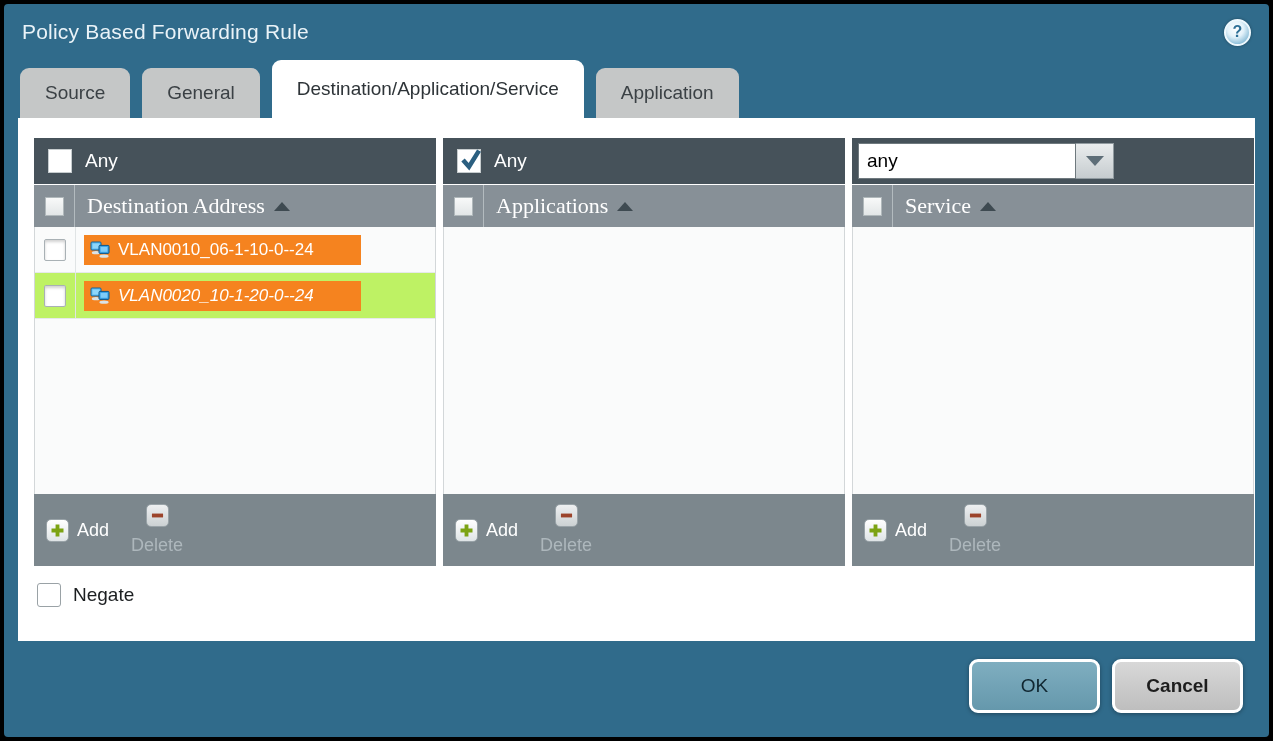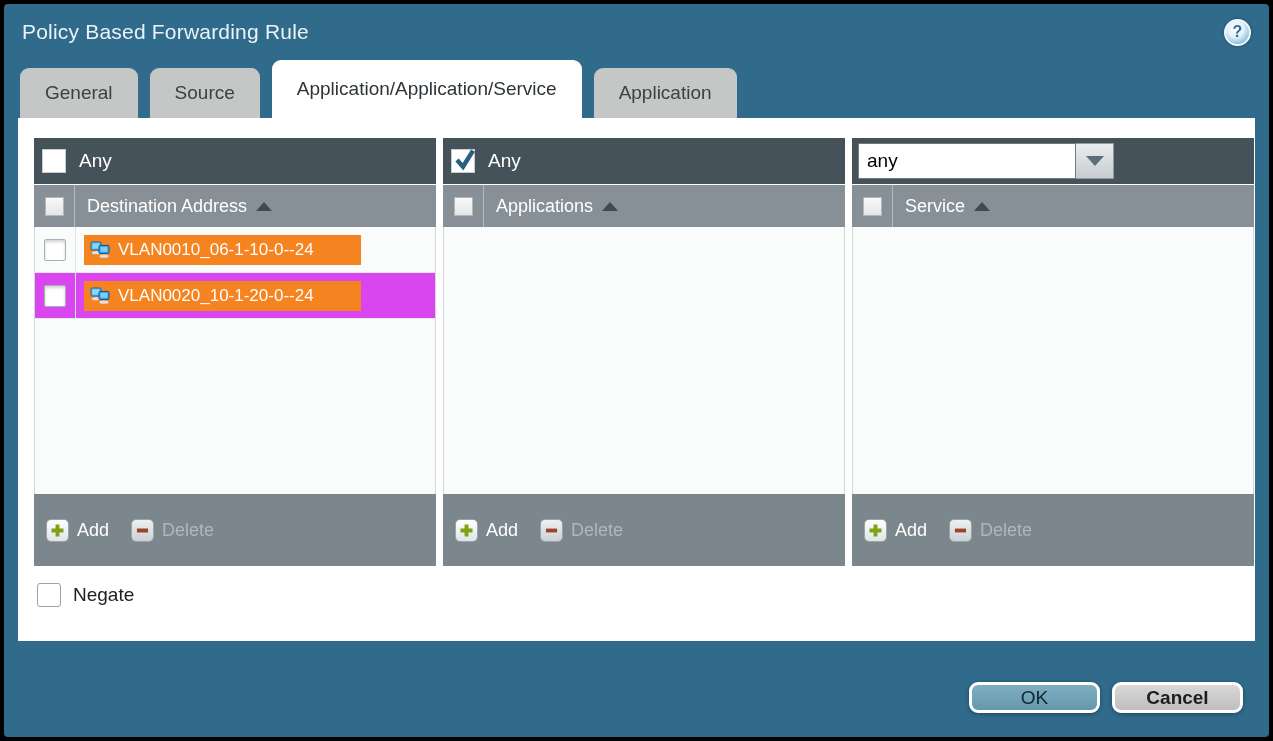--- a/index.html
+++ b/index.html
@@ -27,31 +27,31 @@
   .tab{
     background:#C5C7C7;color:#3B4145;font-size:19px;
     padding:0 25px;height:50px;line-height:50px;
     border-radius:9px 9px 0 0;white-space:nowrap;cursor:pointer;
   }
   .tab.active{background:#FFFFFF;height:58px;line-height:58px;color:#2E3438;}
   
   .content{position:relative;margin:0 14px;background:#FFFFFF;height:523px;}
   .columns{display:flex;gap:7px;padding:20px 0 0 16px;}
   .col{width:402px;height:428px;display:flex;flex-direction:column;box-sizing:border-box;}
-  .col-anyhdr{height:46px;background:#46525A;display:flex;align-items:center;padding:0 8px;flex:none;}
+  .col-anyhdr{height:46px;background:#46525A;display:flex;align-items:center;padding:0 14px;flex:none;}
   .col-anyhdr .lbl{color:#fff;font-size:19px;margin-left:13px;}
   .col-subhdr{height:42px;background:#879097;display:flex;align-items:center;flex:none;border-top:1px solid #fff;}
-  .col-subhdr .lbl{color:#fff;font-size:18px;margin-left:12px;}
+  .col-subhdr .lbl{color:#fff;font-size:22px;margin-left:12px;font-family:Liberation Serif, serif;}
   .cb-cell{width:40px;align-self:stretch;display:flex;align-items:center;justify-content:center;border-right:1px solid #b3bbbf;flex:none;}
   .sort{width:0;height:0;border-left:8px solid transparent;border-right:8px solid transparent;border-bottom:9px solid #3E4A51;margin-left:9px;}
   .col-body{flex:1;background:#FAFBFB;border-left:1px solid #d3d7d9;border-right:1px solid #d3d7d9;overflow:hidden;}
   .col-footer{height:40px;background:#7C878D;display:flex;align-items:center;padding:16px 12px;gap:22px;flex:none;}
   
   .row{height:45px;display:flex;align-items:center;border-bottom:1px solid #e6e9ea;}
-  .row:nth-child(2){background:#d946ef;}
+  .row:nth-child(2){background:#bef264;font-style:italic;}
   .row .rcb-cell{width:40px;align-self:stretch;display:flex;align-items:center;justify-content:center;border-right:1px solid #e0e4e5;flex:none;}
   .chip{
     margin-left:8px;height:30px;width:277px;box-sizing:border-box;
     background:#F5831F;color:#fff;font-size:17px;
     display:flex;align-items:center;gap:8px;padding:0 10px 0 6px;cursor:pointer;
   }
   
   .cb{box-sizing:border-box;background:#fff;position:relative;cursor:pointer;}
   .cb .chk{display:none;position:absolute;left:1px;top:-2px;}
   .cb.checked .chk{display:block;}
@@ -68,52 +68,52 @@
   }
   .combo-btn{
     width:38px;height:36px;box-sizing:border-box;cursor:pointer;
     background:linear-gradient(#eaedee,#c6cccf);border:1px solid #919ba0;border-left:none;
     display:flex;align-items:center;justify-content:center;
   }
   .chev{width:0;height:0;border-left:9px solid transparent;border-right:9px solid transparent;border-top:10px solid #5E6E78;}
   
   .action{display:flex;align-items:center;gap:8px;cursor:pointer;}
   .action .albl{color:#fff;font-size:18px;}
-  .action.disabled{cursor:default;}
+  .action.disabled{cursor:default;flex-direction:column;}
   .action.disabled .albl{color:#ADB7BC;}
   .icon-btn{width:23px;height:23px;border-radius:5px;border:1px solid #99a3a8;box-sizing:border-box;display:flex;align-items:center;justify-content:center;}
   .add-ic{background:linear-gradient(#ffffff,#dfe4e6);}
   .del-ic{background:linear-gradient(#eef0f1,#ccd1d3);}
   
   .negate-row{display:flex;align-items:center;gap:12px;padding:17px 0 0 19px;}
   .negate-lbl{color:#1b1e20;font-size:19px;}
   
   .btn-row{position:absolute;right:26px;bottom:24px;display:flex;gap:12px;}
   .btn{
-    width:131px;height:31px;box-sizing:border-box;border:3px solid #fff;border-radius:9px;
+    width:131px;height:54px;box-sizing:border-box;border:3px solid #fff;border-radius:9px;
     font-size:19px;font-family:"Liberation Sans",sans-serif;cursor:pointer;
     box-shadow:0 1px 4px rgba(0,0,0,.35);
   }
   .btn-ok{background:linear-gradient(#7FAEC0,#6598AC);color:#102630;}
   .btn-cancel{background:linear-gradient(#D8D8D8,#BEBEBE);color:#1d1d1d;font-weight:bold;}
 </style>
 </head>
 <body>
 
 <div class="dialog">
 
   <div class="titlebar">
     <div class="title">Policy Based Forwarding Rule</div>
     <div class="help">?</div>
   </div>
 
   <div class="tabs">
+    <div class="tab">Source</div>
     <div class="tab">General</div>
-    <div class="tab">Source</div>
-    <div class="tab active">Application/Application/Service</div>
+    <div class="tab active">Destination/Application/Service</div>
     <div class="tab">Application</div>
   </div>
 
   <div class="content">
     <div class="columns">
 
       <div class="col">
         <div class="col-anyhdr">
           <div class="cb cb-any">
             

